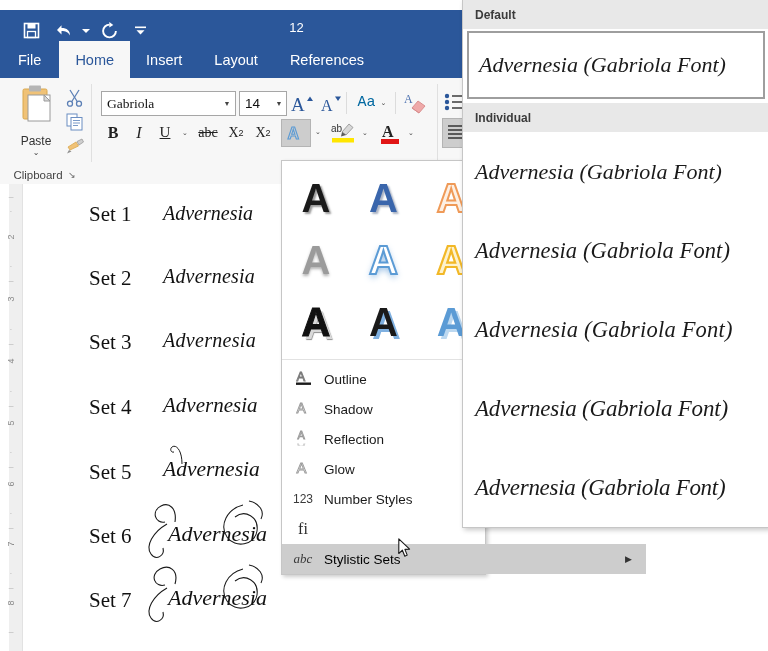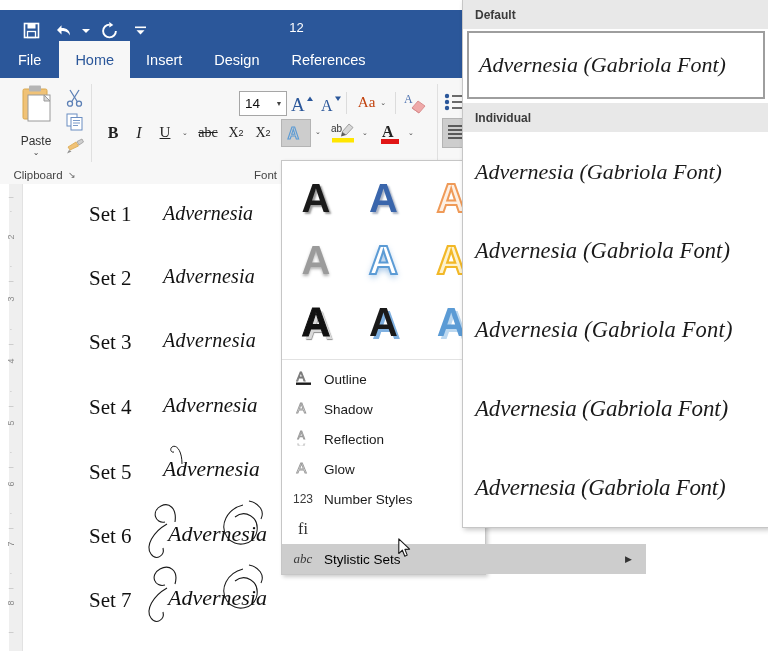--- a/index.html
+++ b/index.html
@@ -193,21 +193,21 @@
         </svg>
       </div>
     </div>
     <div class="tb-zoomtxt">12</div>
   </div>
 
   <div class="tabs">
     <div class="tab file">File</div>
     <div class="tab active">Home</div>
     <div class="tab">Insert</div>
-    <div class="tab">Design</div>
+    <div class="tab">Layout</div>
     <div class="tab">References</div>
   </div>
 
   <div class="ribbon">
 
     <div class="grp g-clip">
       <div class="paste-wrap">
         <svg width="44" height="42" viewBox="0 0 44 42" aria-hidden="true">
           <rect x="9" y="5" width="24" height="30" rx="1.5" fill="#f0c277" stroke="#d9a84f" stroke-width="1"></rect>
           <rect x="15" y="1.5" width="12" height="6" rx="1" fill="#b5b5b5"></rect>
@@ -241,40 +241,44 @@
           </svg>
         </div>
       </div>
       <div class="clip-label">Clipboard</div>
       <div class="clip-dlg">↘</div>
       <div class="grp-sep" style="left:91px;"></div>
     </div>
 
     <div class="grp g-font">
 
+      <div class="fontbox">
+        <span class="txt">Gabriola</span>
+        <span class="dd">▼</span>
+      </div>
       <div class="sizebox">
         <span class="txt">14</span>
         <span class="dd">▼</span>
       </div>
 
       <div class="ficon" style="left:196px;width:26px;">
         <svg width="24" height="22" viewBox="0 0 24 22">
           <text x="1" y="19" font-family="Liberation Serif, serif" font-size="19" fill="#2b579a">A</text>
           <path d="M17 9 L20 4.5 L23 9 Z" fill="#2b579a"></path>
         </svg>
       </div>
       <div class="ficon" style="left:224px;width:26px;">
         <svg width="24" height="22" viewBox="0 0 24 22">
           <text x="3" y="19" font-family="Liberation Serif, serif" font-size="16" fill="#2b579a">A</text>
           <path d="M17 4.5 L23 4.5 L20 9 Z" fill="#2b579a"></path>
         </svg>
       </div>
       <div class="sep-v" style="left:253px;top:14px;height:22px;"></div>
       <div class="ficon" style="left:258px;width:42px;">
-        <span style="font-size:15px;color:#c2410c;font-family:Liberation Serif, serif;">Aa</span>
+        <span style="font-size:15px;color:#0369a1;font-family:Liberation Mono, monospace;">Aa</span>
         <span class="caret" style="margin-left:5px;">⌄</span>
       </div>
       <div class="sep-v" style="left:302px;top:14px;height:22px;"></div>
       <div class="ficon" style="left:306px;width:32px;">
         <svg width="25" height="22" viewBox="0 0 25 22">
           <text x="1" y="11" font-family="Liberation Serif, serif" font-size="12" fill="#4a6fae">A</text>
           <path d="M9 16 L15 9 L22 14 L16 21 Z" fill="#efa9a9" stroke="#d78a8a" stroke-width="0.9"></path>
           <path d="M9 16 L16 21" stroke="#d78a8a" stroke-width="0.9"></path>
         </svg>
       </div>
@@ -326,21 +330,20 @@
       <div class="row2" style="left:283px;width:28px;">
         <svg width="22" height="24" viewBox="0 0 22 24">
           <text x="3" y="16" font-family="Liberation Serif, serif" font-weight="bold" font-size="16" fill="#222">A</text>
           <rect x="2" y="18" width="18" height="5" fill="#e11515"></rect>
         </svg>
       </div>
       <div class="row2" style="left:310px;width:16px;">
         <span class="caret">⌄</span>
       </div>
 
-      <div class="grp-label">Font</div>
       <div class="grp-sep" style="left:344px;"></div>
     </div>
 
     <div class="grp g-para">
       <div class="ficon" style="left:4px;width:30px;top:11px;">
         <svg width="26" height="20" viewBox="0 0 26 20">
           <circle cx="3" cy="4" r="2.2" fill="#2b579a"></circle>
             <rect x="8" y="3" width="16" height="2" fill="#6b6b6b"></rect>
           <circle cx="3" cy="10" r="2.2" fill="#2b579a"></circle>
             <rect x="8" y="9" width="16" height="2" fill="#6b6b6b"></rect>

